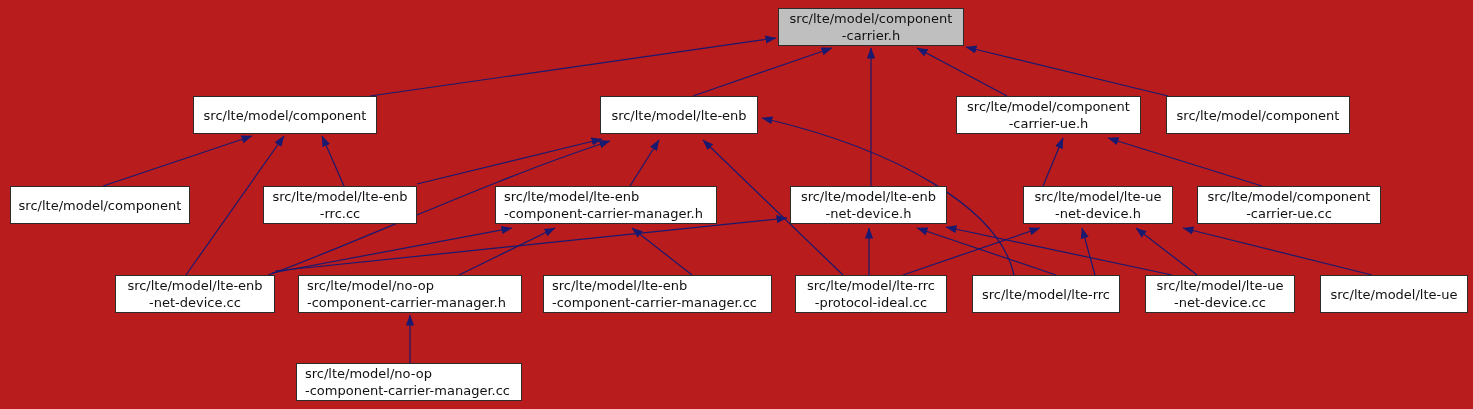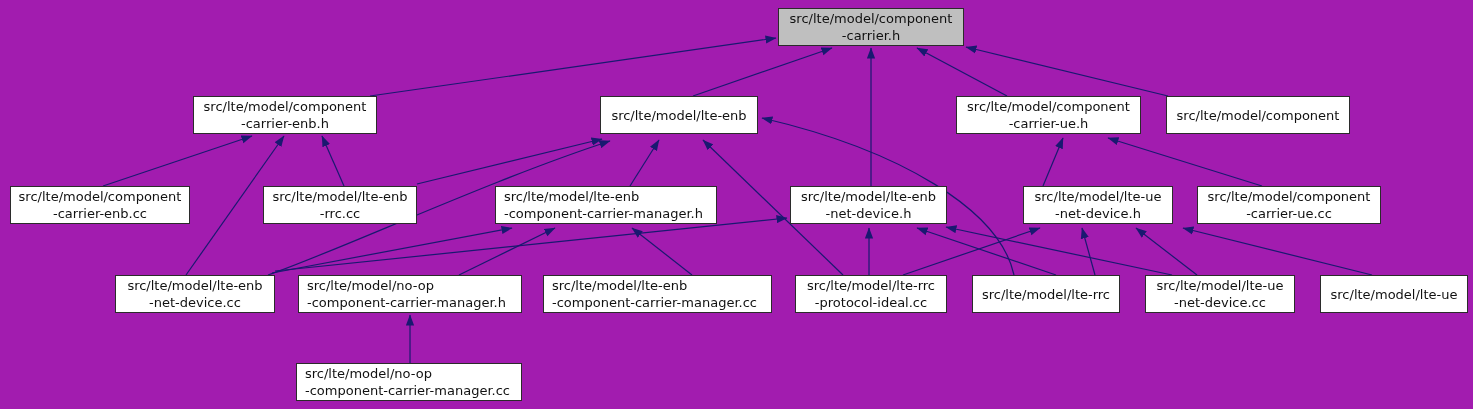--- a/index.html
+++ b/index.html
@@ -1,19 +1,19 @@
 <!DOCTYPE html>
 <html><head>
 <meta charset="utf-8">
 <style>
   html,body{margin:0;padding:0;background:#ffffff;}
   #canvas{
     position:relative;
     width:1473px;height:409px;
-    background:#a21caf;
+    background:#b91c1c;
     font-family:"DejaVu Sans","Liberation Sans",sans-serif;
     overflow:hidden;
   }
   #edge-layer{position:absolute;left:0;top:0;width:1473px;height:409px;}
   .edge{fill:none;stroke:#191970;stroke-width:1.2;}
   .node{
     position:absolute;
     box-sizing:border-box;
     background:#ffffff;
     border:1.2px solid #2b2b2b;
@@ -65,35 +65,33 @@
       <path d="M1372,275 L1183,228" class="edge" marker-end="url(#arrow)"></path>
       <path d="M410,363 L410,315" class="edge" marker-end="url(#arrow)"></path>
     </svg>
 
   <div class="node highlight" style="left: 778px; top: 8px; width: 186px; height: 38px;">
       <span>src/lte/model/component</span>
       <span>-carrier.h</span>
     </div>
   <div class="node" style="left: 193px; top: 96px; width: 184px; height: 38px;">
       <span>src/lte/model/component</span>
-      <span>-carrier-enb.h</span>
     </div>
   <div class="node" style="left: 600px; top: 96px; width: 158px; height: 38px;">
       <span>src/lte/model/lte-enb</span>
     </div>
   <div class="node" style="left: 956px; top: 96px; width: 185px; height: 38px;">
       <span>src/lte/model/component</span>
       <span>-carrier-ue.h</span>
     </div>
   <div class="node" style="left: 1166px; top: 96px; width: 184px; height: 38px;">
       <span>src/lte/model/component</span>
     </div>
   <div class="node" style="left: 10px; top: 186px; width: 180px; height: 38px;">
       <span>src/lte/model/component</span>
-      <span>-carrier-enb.cc</span>
     </div>
   <div class="node" style="left: 263px; top: 186px; width: 154px; height: 38px;">
       <span>src/lte/model/lte-enb</span>
       <span>-rrc.cc</span>
     </div>
   <div class="node left" style="left: 495px; top: 186px; width: 222px; height: 38px;">
       <span>src/lte/model/lte-enb</span>
       <span>-component-carrier-manager.h</span>
     </div>
   <div class="node" style="left: 790px; top: 186px; width: 157px; height: 38px;">

